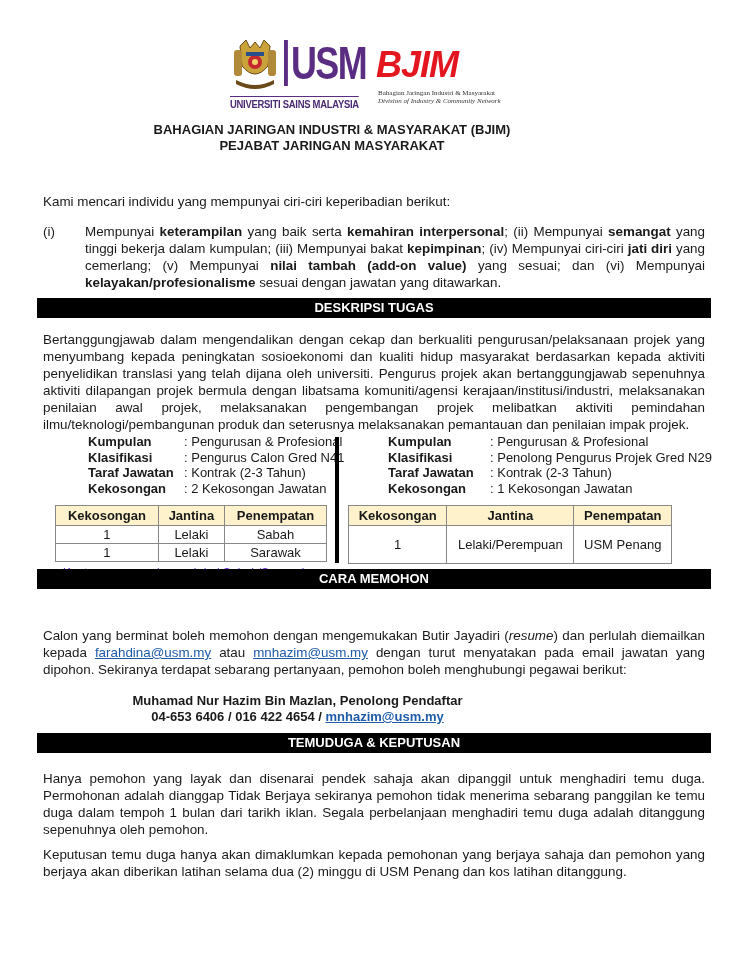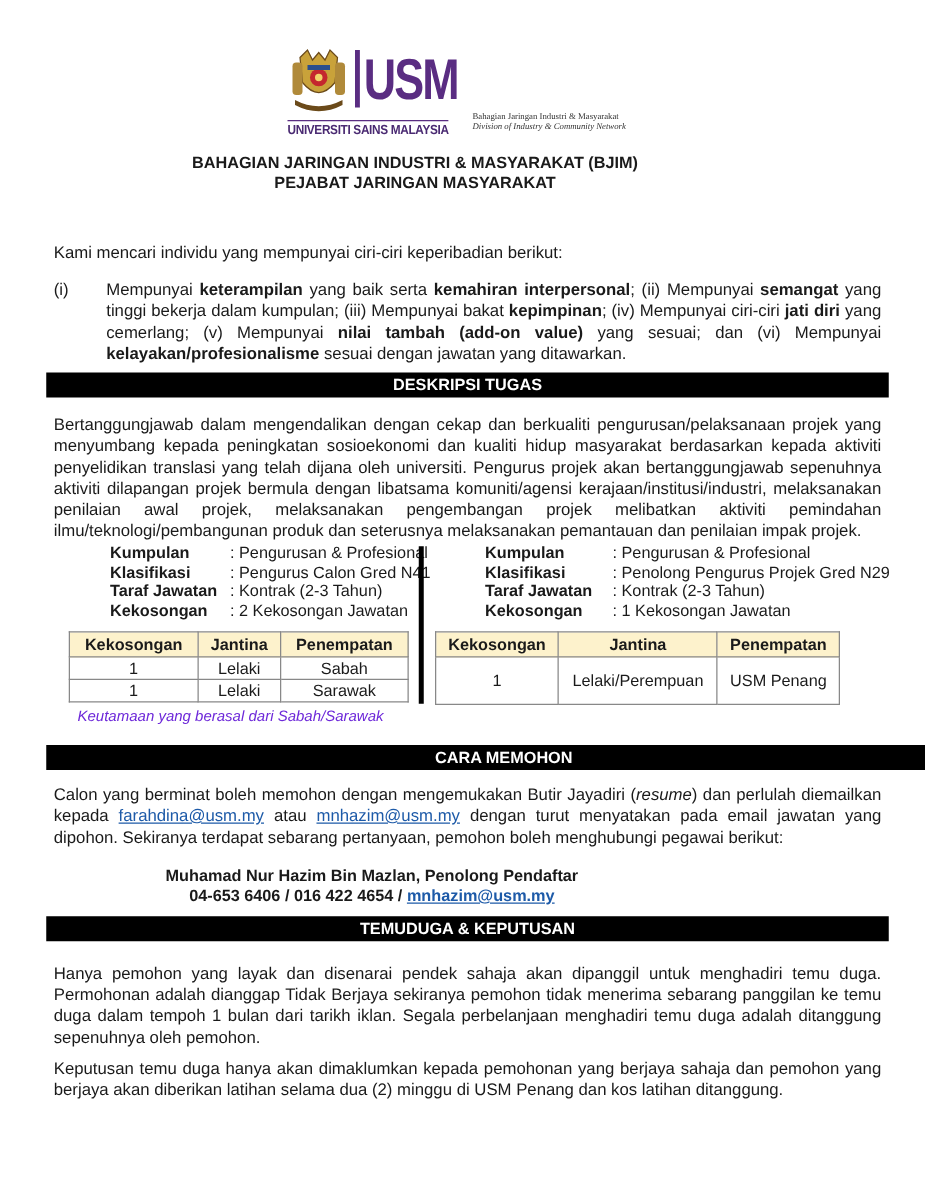--- a/index.html
+++ b/index.html
@@ -67,20 +67,21 @@
       <circle cx="23" cy="26" r="7" fill="#c4272e"></circle>
       <circle cx="23" cy="26" r="3" fill="#f1d36a"></circle>
       <rect x="14" y="16" width="18" height="4" fill="#2b4e8c"></rect>
       <path d="M4 44 Q23 54 42 44 L42 48 Q23 58 4 48 Z" fill="#6b4a1a"></path>
     </svg>
     <div class="usm-word">
         <span class="bar"></span>
         <span>USM</span>
       </div>
     <div class="usm-sub">UNIVERSITI SAINS MALAYSIA</div>
+    <div class="bjim-word">BJIM</div>
     <div class="bjim-sub1">Bahagian Jaringan Industri &amp; Masyarakat</div>
     <div class="bjim-sub2">Division of Industry &amp; Community Network</div>
   </div>
 
   <div class="org-title">
     <div>BAHAGIAN JARINGAN INDUSTRI &amp; MASYARAKAT (BJIM)</div>
     <div>PEJABAT JARINGAN MASYARAKAT</div>
   </div>
 
   <div class="para" style="top:193px;">Kami mencari individu yang mempunyai ciri-ciri keperibadian berikut:</div>
@@ -162,21 +163,21 @@
       <th>Penempatan</th>
     </tr>
     <tr>
       <td style="height:37px;">1</td>
       <td style="height:37px;">Lelaki/Perempuan</td>
       <td style="height:37px;">USM Penang</td>
     </tr>
   </tbody>
     </table>
 
-  <div class="section-bar" style="top:596px;padding-left:29px;">CARA MEMOHON</div>
+  <div class="section-bar" style="top:569px;">CARA MEMOHON</div>
   <div class="para" style="top:627px;"><span>Calon yang berminat boleh memohon dengan mengemukakan Butir Jayadiri (</span><i>resume</i><span>) dan perlulah diemailkan kepada </span><a class="mail" href="#">farahdina@usm.my</a><span> atau </span><a class="mail" href="#">mnhazim@usm.my</a><span> dengan turut menyatakan pada email jawatan yang dipohon. Sekiranya terdapat sebarang pertanyaan, pemohon boleh menghubungi pegawai berikut:</span></div>
 
   <div class="contact" style="top:693px;">
     <div>Muhamad Nur Hazim Bin Mazlan, Penolong Pendaftar</div>
     <div><span>04-653 6406 / 016 422 4654 / </span><a class="mail" href="#">mnhazim@usm.my</a></div>
   </div>
 
   <div class="section-bar" style="top:733px;">TEMUDUGA &amp; KEPUTUSAN</div>
   <div class="para" style="top:770px;"><span>Hanya pemohon yang layak dan disenarai pendek sahaja akan dipanggil untuk menghadiri temu duga. Permohonan adalah dianggap </span><b>Tidak Berjaya</b><span> sekiranya pemohon tidak menerima sebarang panggilan ke temu duga dalam tempoh 1 bulan dari tarikh iklan. Segala perbelanjaan menghadiri temu duga adalah ditanggung sepenuhnya oleh pemohon.</span></div>
   <div class="para" style="top:846px;"><span>Keputusan temu duga hanya akan dimaklumkan kepada pemohonan yang </span><b>berjaya</b><span> sahaja </span><b>dan pemohon yang berjaya akan diberikan latihan selama dua (2) minggu di USM Penang dan kos latihan ditanggung.</b></div>

